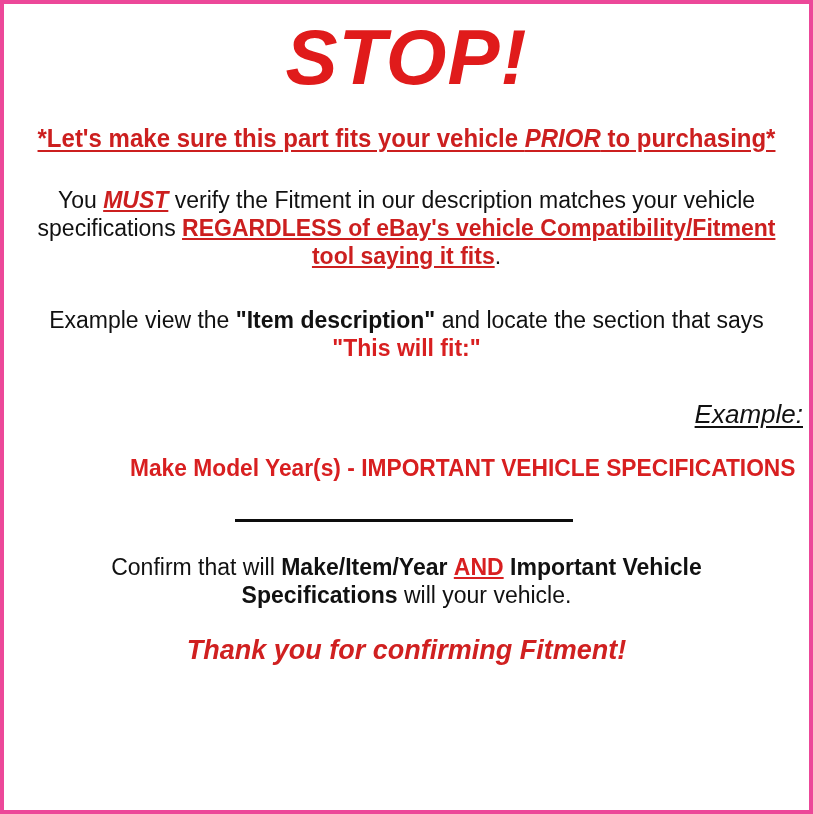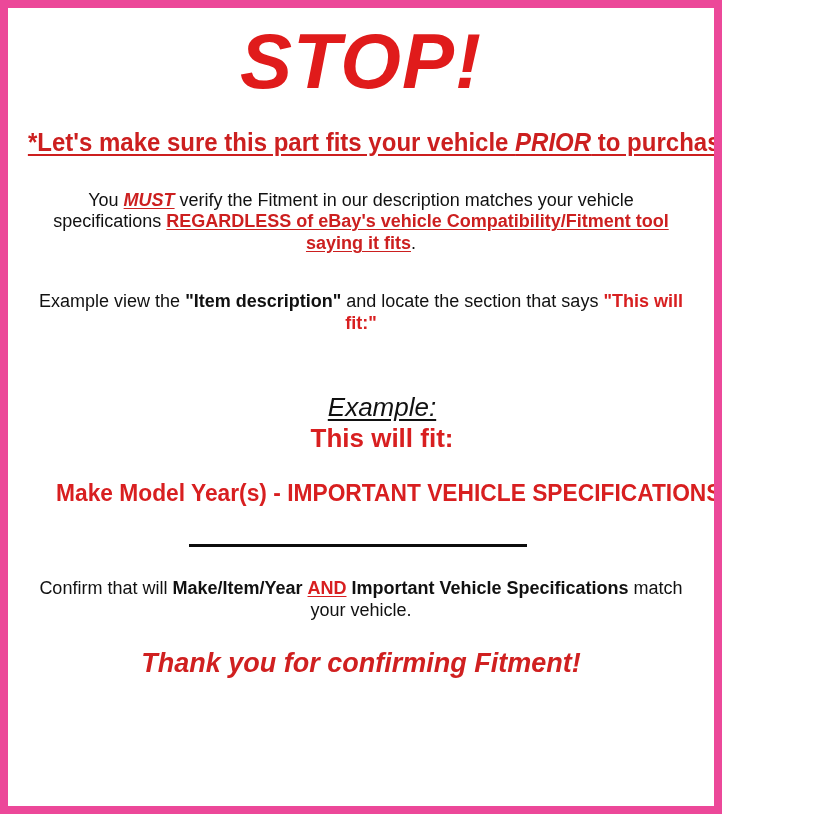--- a/index.html
+++ b/index.html
@@ -3,25 +3,25 @@
 <meta charset="utf-8">
 <style>
   html, body {
     margin: 0;
     padding: 0;
     background: #ffffff;
   }
 
   #fitment-notice {
     position: relative;
-    width: 722px;
+    width: 813px;
     height: 814px;
     box-sizing: border-box;
     background: #ffffff;
-    border: 8px solid #ec4899;
+    border: 4px solid #ec4899;
     font-family: "Liberation Sans", sans-serif;
     color: #111111;
     overflow: hidden;
   }
 
   .inner {
     position: relative;
     width: 100%;
     height: 100%;
     box-sizing: border-box;
@@ -57,21 +57,21 @@
     text-decoration: underline;
     text-underline-offset: 3px;
   }
   .subtitle .it {
     font-style: italic;
   }
 
   
   .para {
     text-align: center;
-    font-size: 18px;
+    font-size: 23px;
     line-height: 1.22;
     color: #111111;
     margin: 0;
     padding: 0 22px;
   }
 
   .p-must {
     margin-top: 33px;
   }
   .p-view {
@@ -101,23 +101,23 @@
   }
   .and {
     color: #d81f20;
     font-weight: bold;
     text-decoration: underline;
     text-underline-offset: 2px;
   }
 
   
   .example-block {
-    margin-top: 58px;
+    margin-top: 38px;
     padding-left: 42px;
-    text-align: center;
+    text-align: right;
   }
   .example-label {
     font-size: 26px;
     font-style: italic;
     text-decoration: underline;
     text-underline-offset: 3px;
     color: #111111;
     line-height: 1.12;
   }
   .example-fit {
@@ -178,29 +178,28 @@
     <p class="para p-must">
       <span>You </span><span class="must">MUST</span><span> verify the Fitment in our description matches your vehicle specifications </span><span class="red-u-bold">REGARDLESS of eBay's vehicle Compatibility/Fitment tool saying it fits</span><span>.</span>
     </p>
 
     <p class="para p-view">
       <span>Example view the </span><span class="b">"Item description"</span><span> and locate the section that says </span><span class="redb">"This will fit:"</span>
     </p>
 
     <div class="example-block">
       <div class="example-label">Example:</div>
-      <div class="example-fit">This will fit:</div>
       <div class="example-spec">Make Model Year(s) - IMPORTANT VEHICLE SPECIFICATIONS</div>
     </div>
 
     <div class="divider-wrap">
       <span class="divider"></span>
     </div>
 
     <p class="para p-confirm">
-      <span>Confirm that will </span><span class="b">Make/Item/Year</span><span>&nbsp;</span><span class="and">AND</span><span>&nbsp;</span><span class="b">Important Vehicle Specifications</span><span> match your vehicle.</span>
+      <span>Confirm that will </span><span class="b">Make/Item/Year</span><span>&nbsp;</span><span class="and">AND</span><span>&nbsp;</span><span class="b">Important Vehicle Specifications</span><span> will your vehicle.</span>
     </p>
 
 
     <div class="thanks">Thank you for confirming Fitment!</div>
 
   </div>
 </div>
 
 </body></html>

